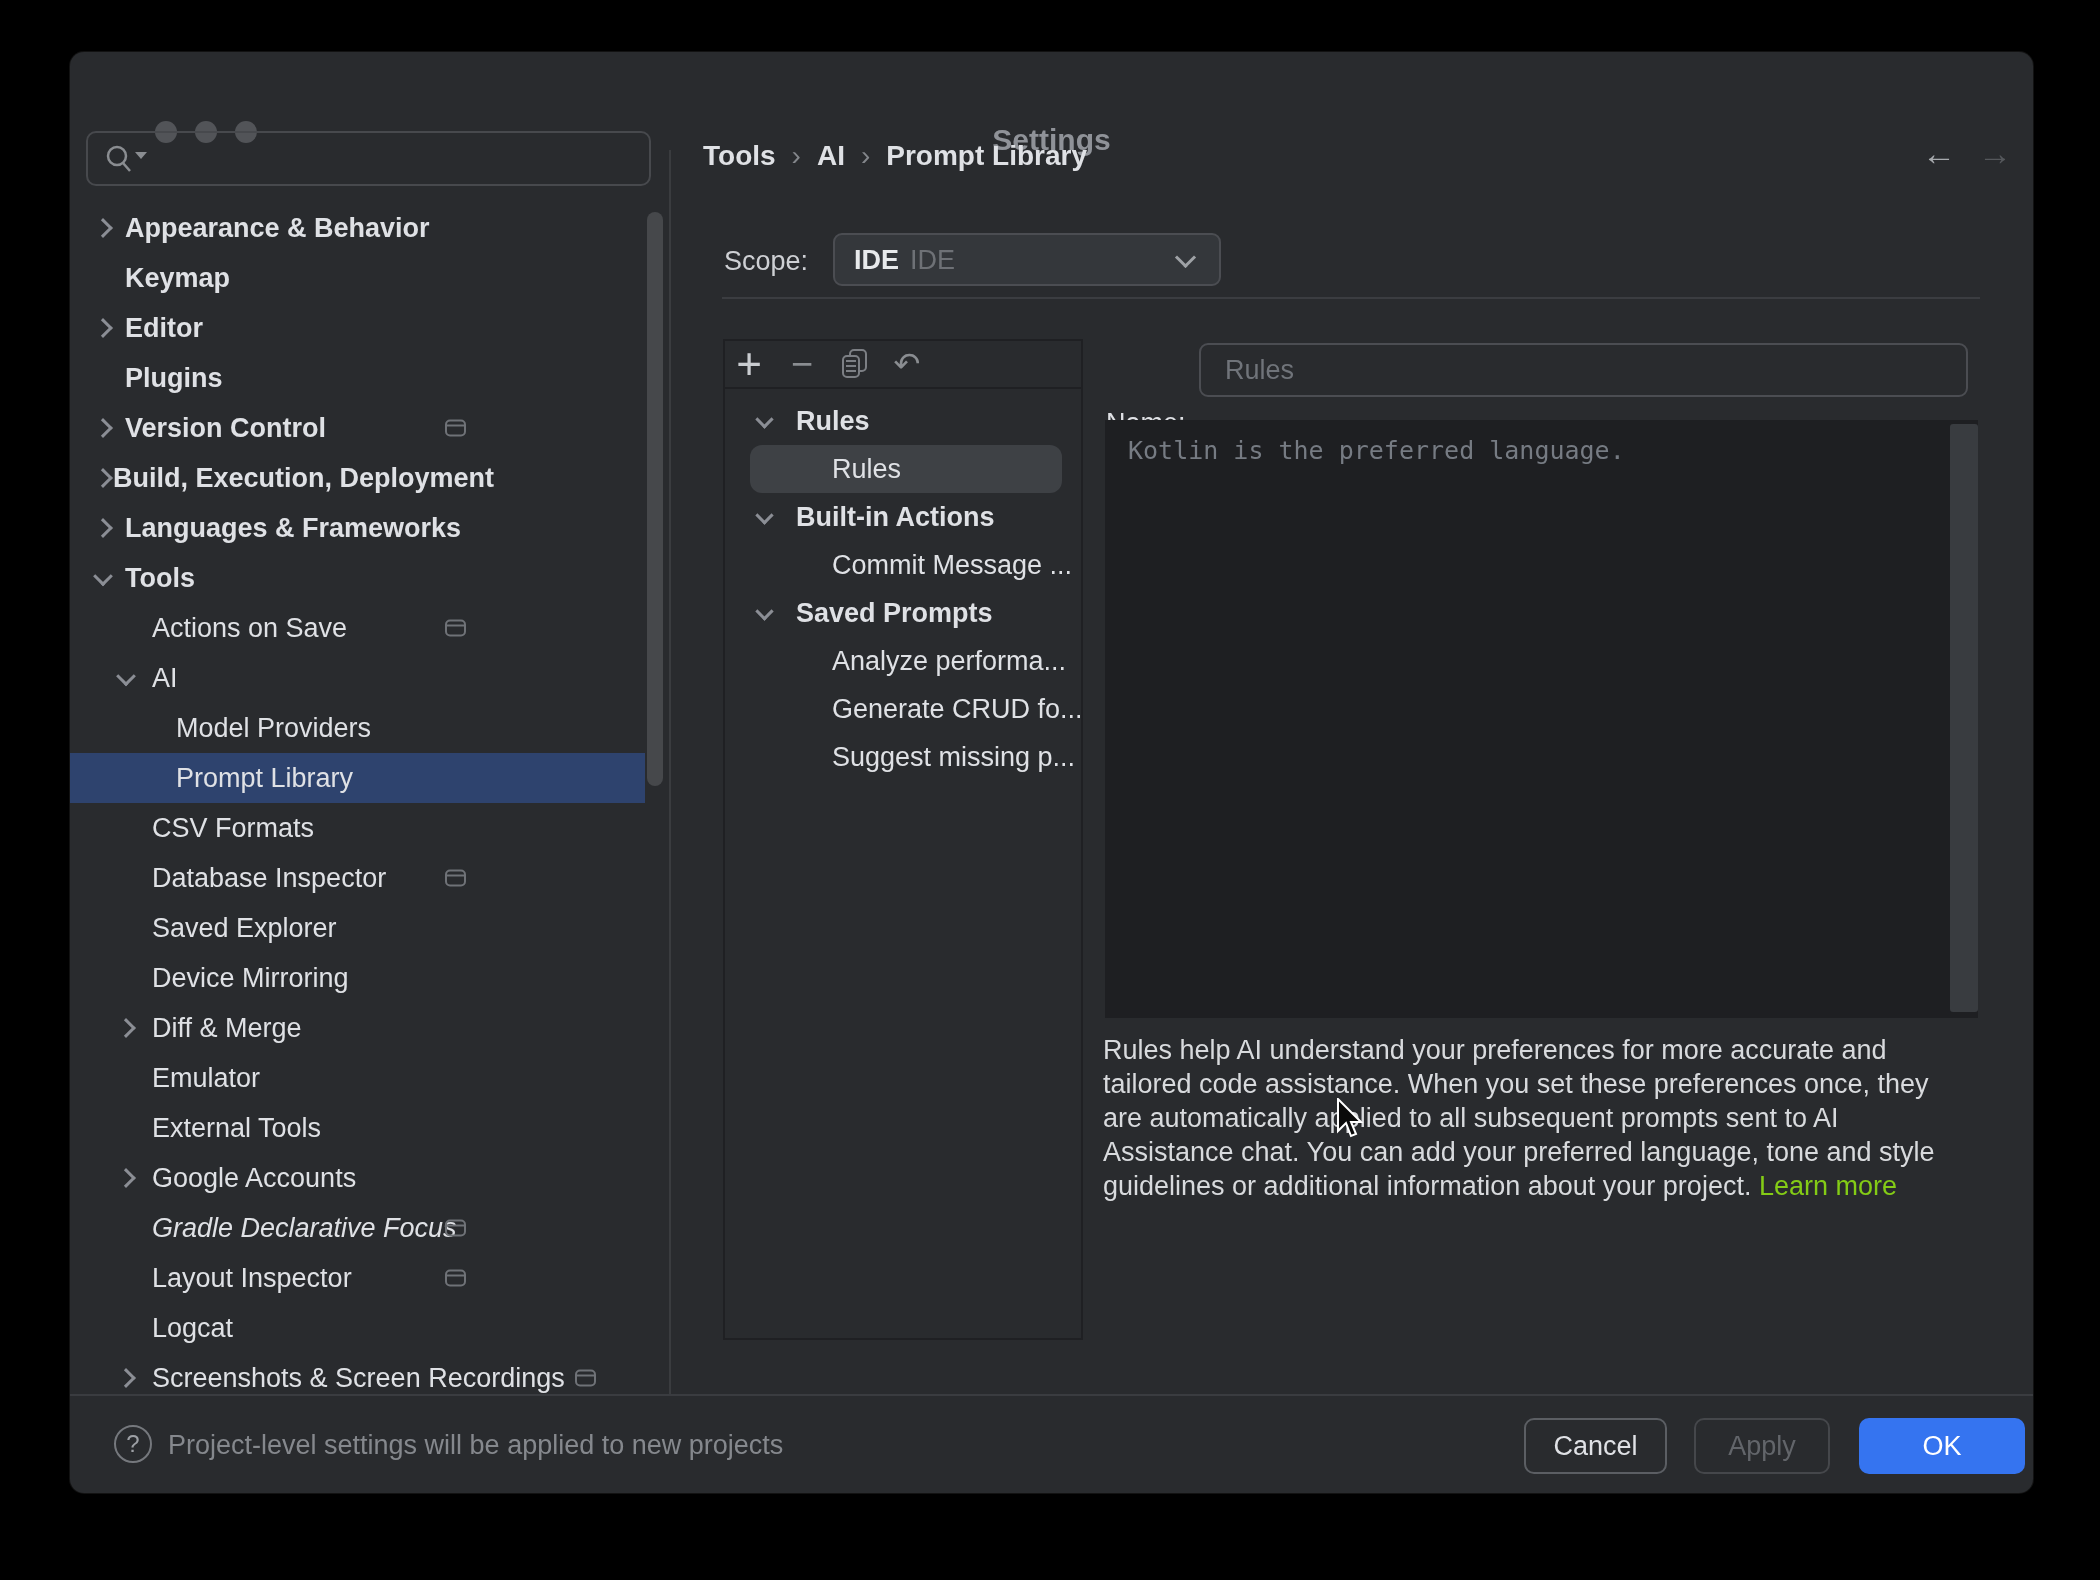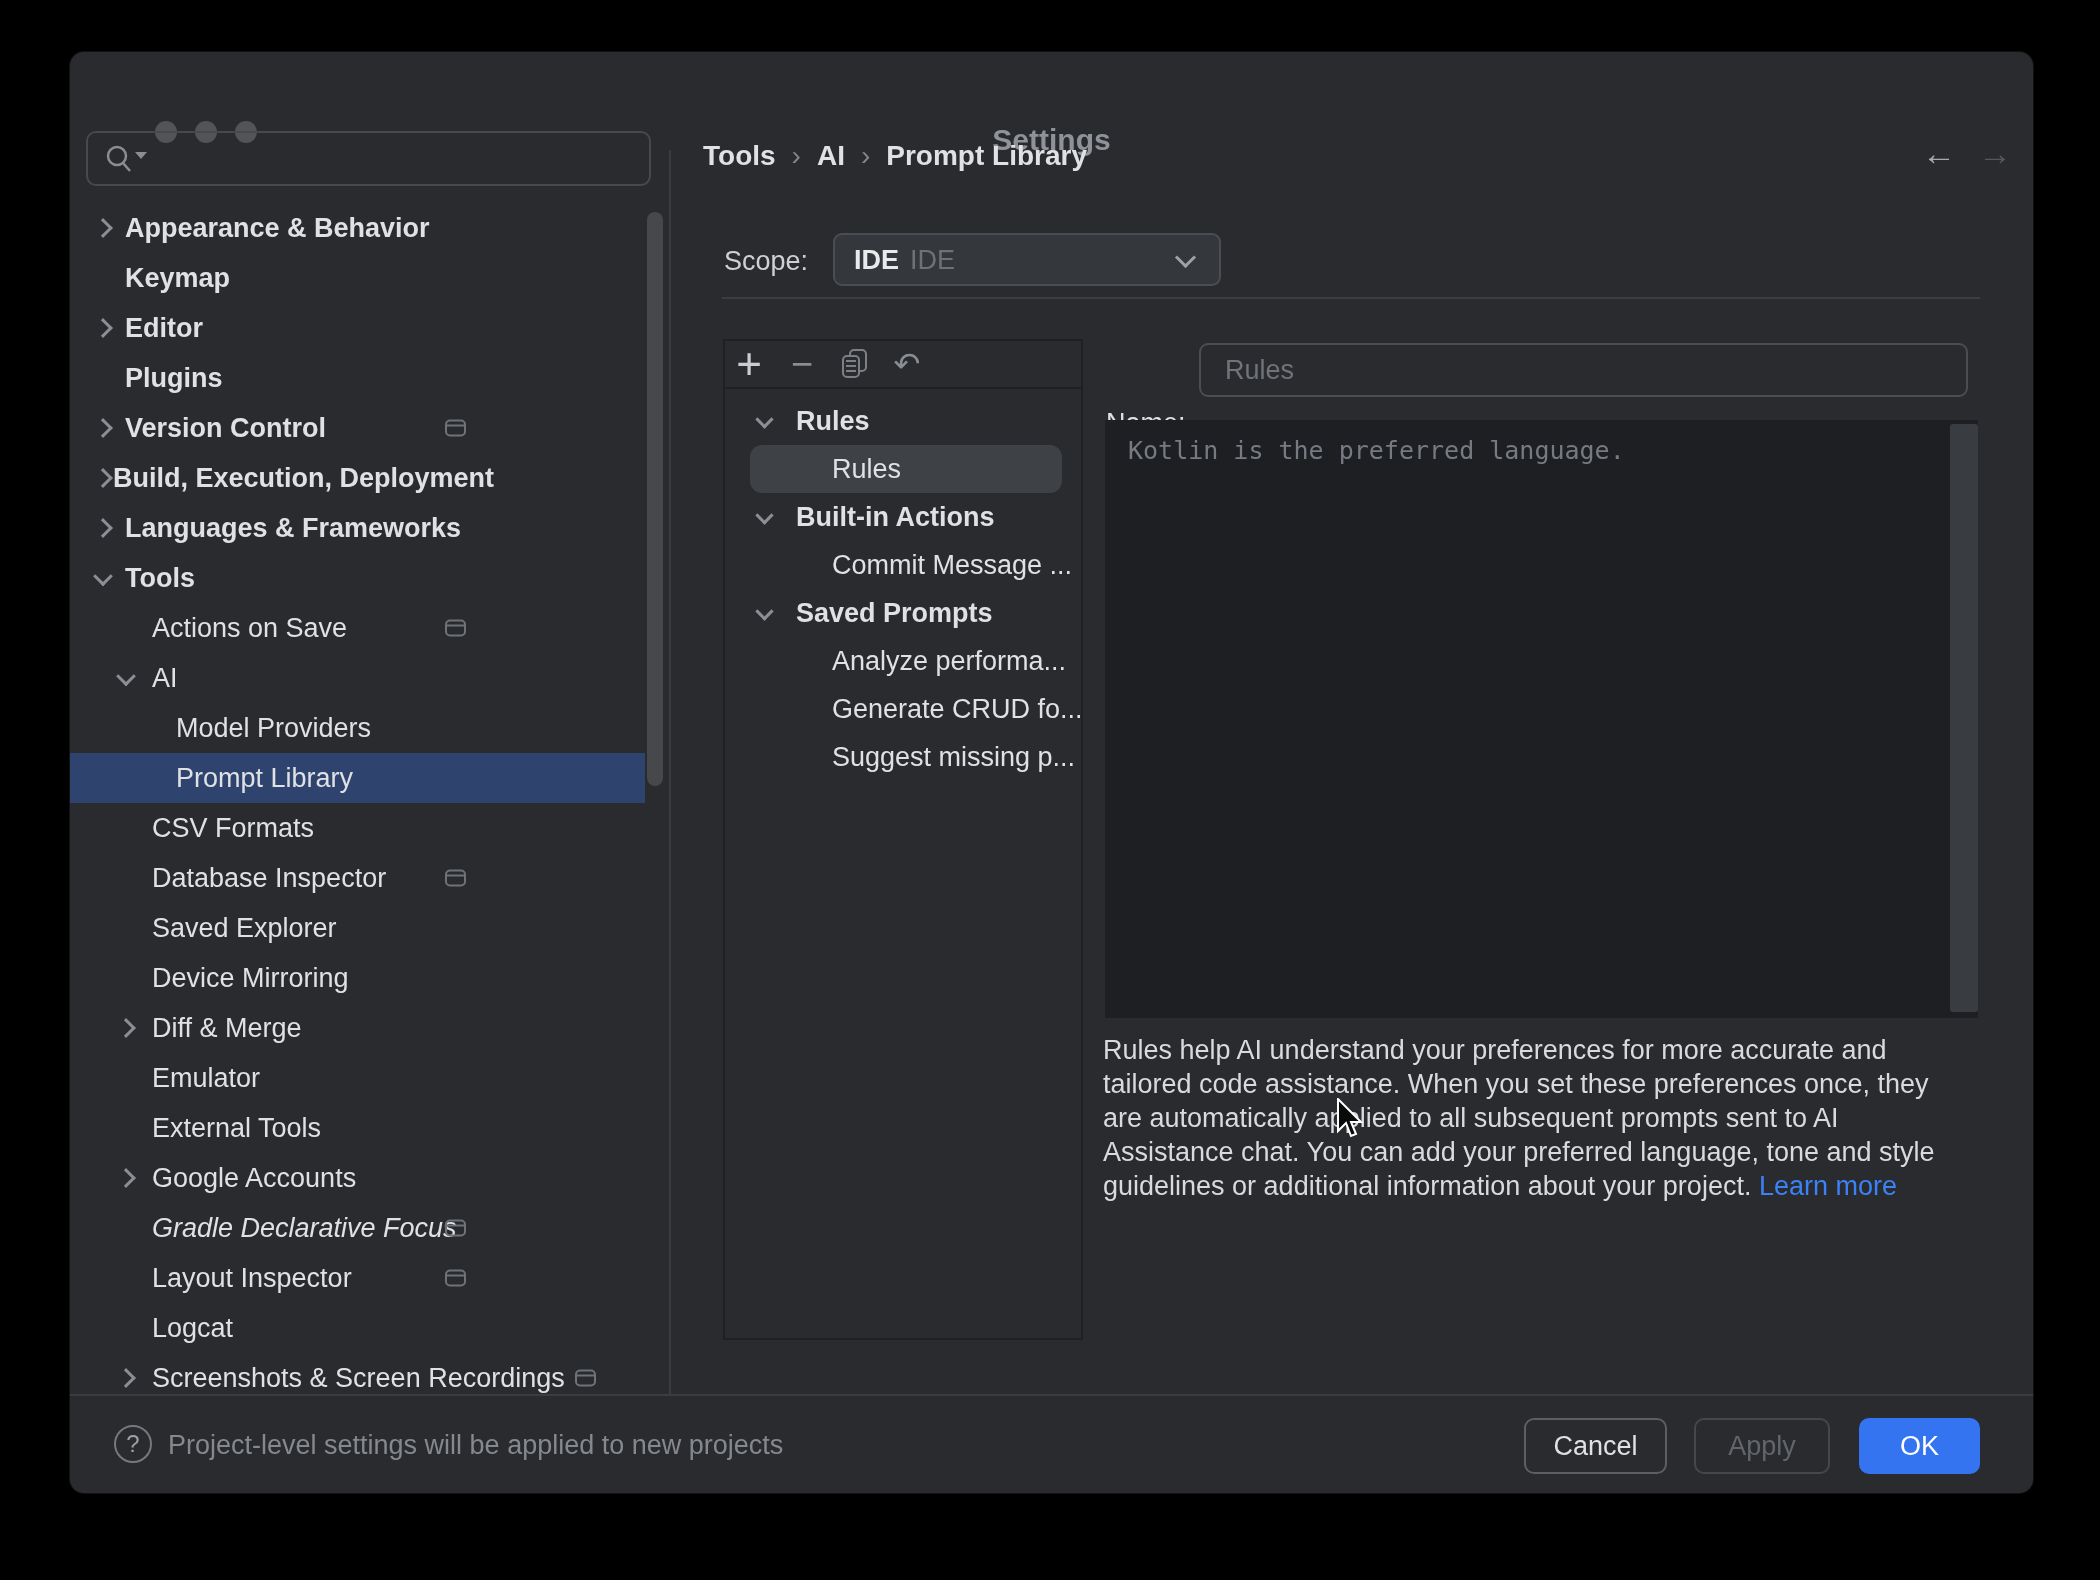--- a/index.html
+++ b/index.html
@@ -67,31 +67,31 @@
   .name-label{position:absolute;left:1036px;top:356px;font-size:27px;color:#dfe1e5;}
   .name-input{position:absolute;left:1129px;top:291px;width:769px;height:54px;border:2px solid #4b4d52;
     border-radius:9px;box-sizing:border-box;}
   .name-val{position:absolute;left:24px;top:50%;transform:translateY(-50%);font-size:27px;color:#70747a;}
   .editor{position:absolute;left:1035px;top:368px;width:873px;height:598px;background:#1e1f22;}
   .editor-text{position:absolute;left:23px;top:16px;font-family:"DejaVu Sans Mono",monospace;
     font-size:25px;color:#767b83;white-space:pre;}
   .editor-scroll{position:absolute;right:0;top:4px;width:28px;height:588px;background:#393c40;border-radius:3px;}
   
   .desc{position:absolute;left:1033px;top:981px;width:862px;font-size:27px;line-height:34px;color:#d8dadd;}
-  .desc a{color:#3b82f6;text-decoration:none;cursor:pointer;}
+  .desc a{color:#84cc16;text-decoration:none;cursor:pointer;}
   
   .footer-sep{position:absolute;left:0;top:1342px;width:100%;height:2px;background:#3a3c40;}
   .help-circle{position:absolute;left:44px;top:1373px;width:38px;height:38px;border:2px solid #75787d;
     border-radius:50%;box-sizing:border-box;color:#9da0a5;font-size:24px;display:flex;align-items:center;justify-content:center;}
   .footer-note{position:absolute;left:98px;top:1378px;font-size:27px;color:#85888d;}
   .btn{position:absolute;top:1366px;height:56px;border-radius:10px;box-sizing:border-box;
     display:flex;align-items:center;justify-content:center;font-size:27px;}
   .btn-cancel{left:1454px;width:143px;border:2px solid #5b5e63;color:#dfe1e5;}
   .btn-apply{left:1624px;width:136px;border:2px solid #45474b;color:#62656a;}
-  .btn-ok{left:1789px;width:121px;background:#3574f0;color:#ffffff;}
+  .btn-ok{left:1789px;width:166px;background:#3574f0;color:#ffffff;}
   
   .cursor{position:absolute;left:1336px;top:1098px;}
   svg{display:block;}
 </style>
 </head>
 <body>
 
 <div class="win">
 
   <div class="traffic" style="left:85px"></div>

